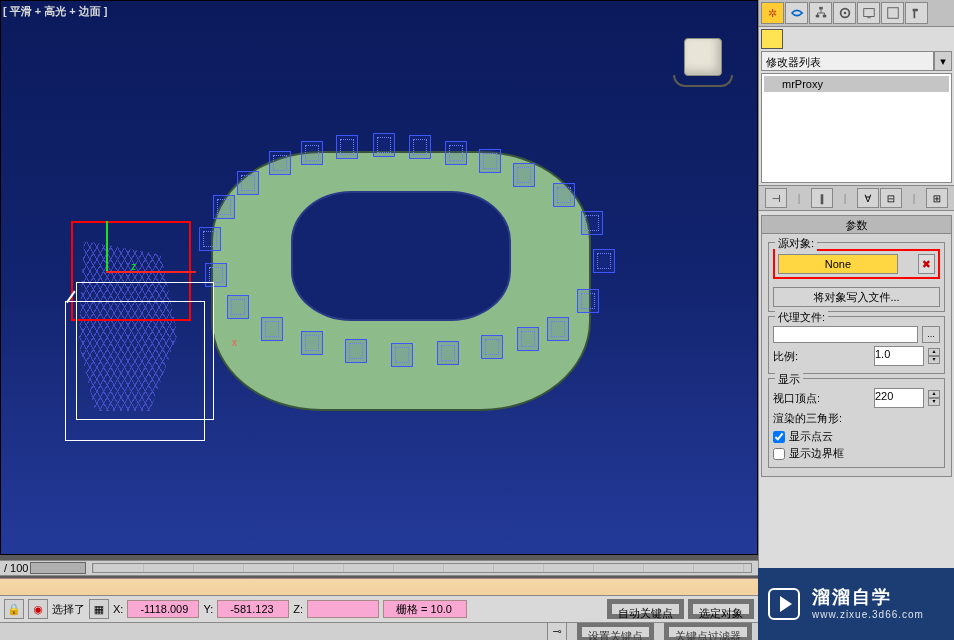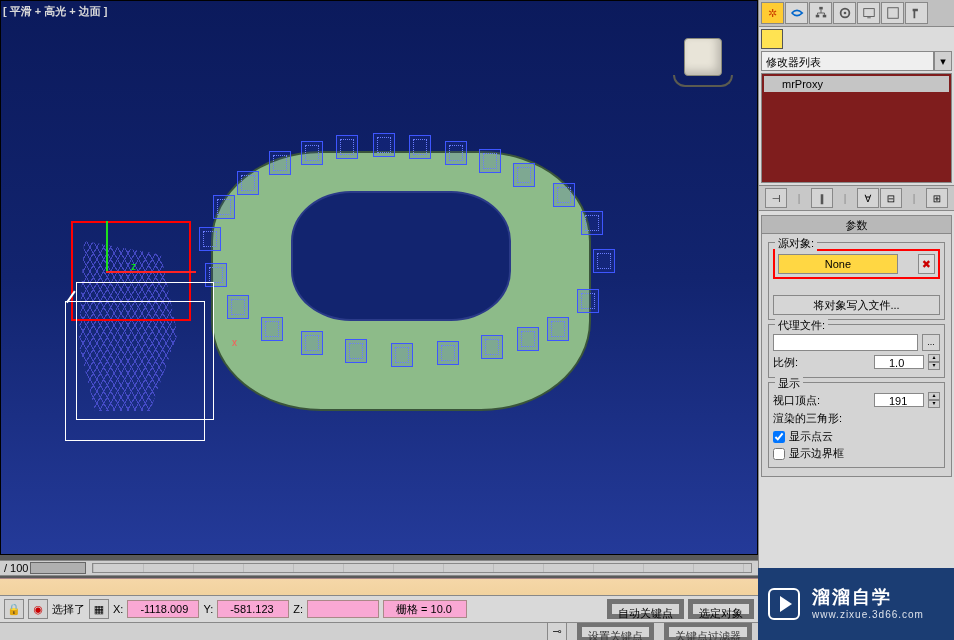--- a/index.html
+++ b/index.html
@@ -42,41 +42,41 @@
 .right-panel { position:absolute; right:0; top:0; width:196px; height:640px; background:#dcdcdc; border-left:1px solid #888; }
 .cmd-row { display:flex; gap:1px; padding:2px; background:#c0c0c0; border-bottom:1px solid #888; }
 .cmd-btn { width:23px; height:22px; background:#d8d8d8; border:1px solid #888; display:flex; align-items:center; justify-content:center; }
 .cmd-btn.star { background:#ffcc33; color:#c40; }
 .name-field { display:flex; margin:2px; }
 .name-field input { flex:1; background:#efefef; border:1px solid #888; height:20px; padding:0 4px; font-size:11px; }
 .color-swatch { width:22px; height:20px; background:#ffe352; border:1px solid #555; }
 .dropdown { margin:2px; display:flex; }
 .dropdown .dd { flex:1; background:#efefef; border:1px solid #888; height:20px; line-height:20px; padding:0 4px; }
 .dropdown .arrow { width:18px; height:20px; background:#d0d0d0; border:1px solid #888; text-align:center; line-height:18px; }
-.mod-stack { margin:2px; height:110px; background:#7f1d1d; border:1px solid #888; padding:2px; }
+.mod-stack { margin:2px; height:110px; background:#ffffff; border:1px solid #888; padding:2px; }
 .mod-stack .item { background:#c5c5c5; padding:2px 18px; font-size:11px; }
 .stack-btns { display:flex; justify-content:space-between; padding:2px 6px; background:#c8c8c8; border-top:1px solid #888; border-bottom:1px solid #888; }
 .stack-btn { width:22px; height:20px; border:1px solid #888; background:#d4d4d4; display:flex; align-items:center; justify-content:center; font-size:10px; }
 .stack-btn.sep { border:none; background:none; color:#888; }
 
 .rollout { margin:4px 2px; border:1px solid #888; background:#d4d4d4; }
 .rollout-header { background:#b8b8b8; text-align:center; height:18px; line-height:18px; border-bottom:1px solid #888; font-size:11px; }
 .rollout-body { padding:4px 6px; }
 .group { border:1px solid #888; margin:4px 0; padding:6px 4px 4px; position:relative; }
 .group-label { position:absolute; top:-7px; left:6px; background:#d4d4d4; padding:0 3px; font-size:11px; }
-.btn-wide { display:block; width:100%; height:20px; background:#d6d6d6; border:1px solid #888; margin-top:16px; font-size:11px; }
+.btn-wide { display:block; width:100%; height:20px; background:#d6d6d6; border:1px solid #888; margin-top:8px; font-size:11px; }
 .none-btn { background:#ffd743; }
 .none-row { display:flex; align-items:center; gap:20px; }
 .none-row .x { width:22px; height:20px; border:1px solid #888; color:#c00; text-align:center; line-height:18px; background:#ddd; }
 .red-box { border:2px solid #ff0000; padding:3px; margin-bottom:2px; }
 .field-row { display:flex; align-items:center; gap:4px; margin:3px 0; }
 .field-row .lbl { flex:0 0 auto; font-size:11px; }
 .field-row .inp { flex:1; background:#fff; border:1px solid #888; height:17px; }
 .field-row .browse { width:18px; height:17px; border:1px solid #888; background:#d6d6d6; text-align:center; font-size:9px; line-height:15px; }
-.spinner { width:50px; height:14px; background:#fff; border:1px solid #888; padding:0 14px; font-size:11px; line-height:15px; }
+.spinner { width:50px; height:20px; background:#fff; border:1px solid #888; padding:0 0; font-size:11px; line-height:15px; }
 .spin-btns { width:12px; display:flex; flex-direction:column; }
 .spin-btns div { height:8px; background:#d0d0d0; border:1px solid #888; font-size:6px; text-align:center; line-height:5px; }
 .chk { display:flex; align-items:center; gap:4px; font-size:11px; margin:2px 0; }
 .chk input { width:12px; height:12px; }
 
 .timeline { position:absolute; left:0; top:560px; width:758px; height:16px; background:#cfcfcf; border-top:1px solid #888; border-bottom:1px solid #888; display:flex; align-items:center; }
 .timeline .slider { margin-left:2px; width:56px; height:12px; background:#b0b0b0; border:1px solid #666; }
 .timeline .track { flex:1; margin:0 6px; height:10px; background:repeating-linear-gradient(90deg,#bbb 0 1px,transparent 1px 50px); border:1px solid #888; }
 
 .status-bar { position:absolute; left:0; top:578px; right:196px; height:62px; background:linear-gradient(#f5d7a8,#e8c583); border-top:1px solid #a88; }
@@ -247,21 +247,21 @@
               <div>▾</div>
             </div>
         </div>
       </div>
 
       <div class="group">
         <div class="group-label">显示</div>
         <div class="field-row">
           <span class="lbl">视口顶点:</span>
           <div style="flex:1"></div>
-          <div class="spinner">191</div>
+          <div class="spinner">220</div>
           <div class="spin-btns">
               <div>▴</div>
               <div>▾</div>
             </div>
         </div>
         <div class="field-row">
           <span class="lbl">渲染的三角形:</span>
         </div>
         <label class="chk">
           <input type="checkbox" checked="" style="">

